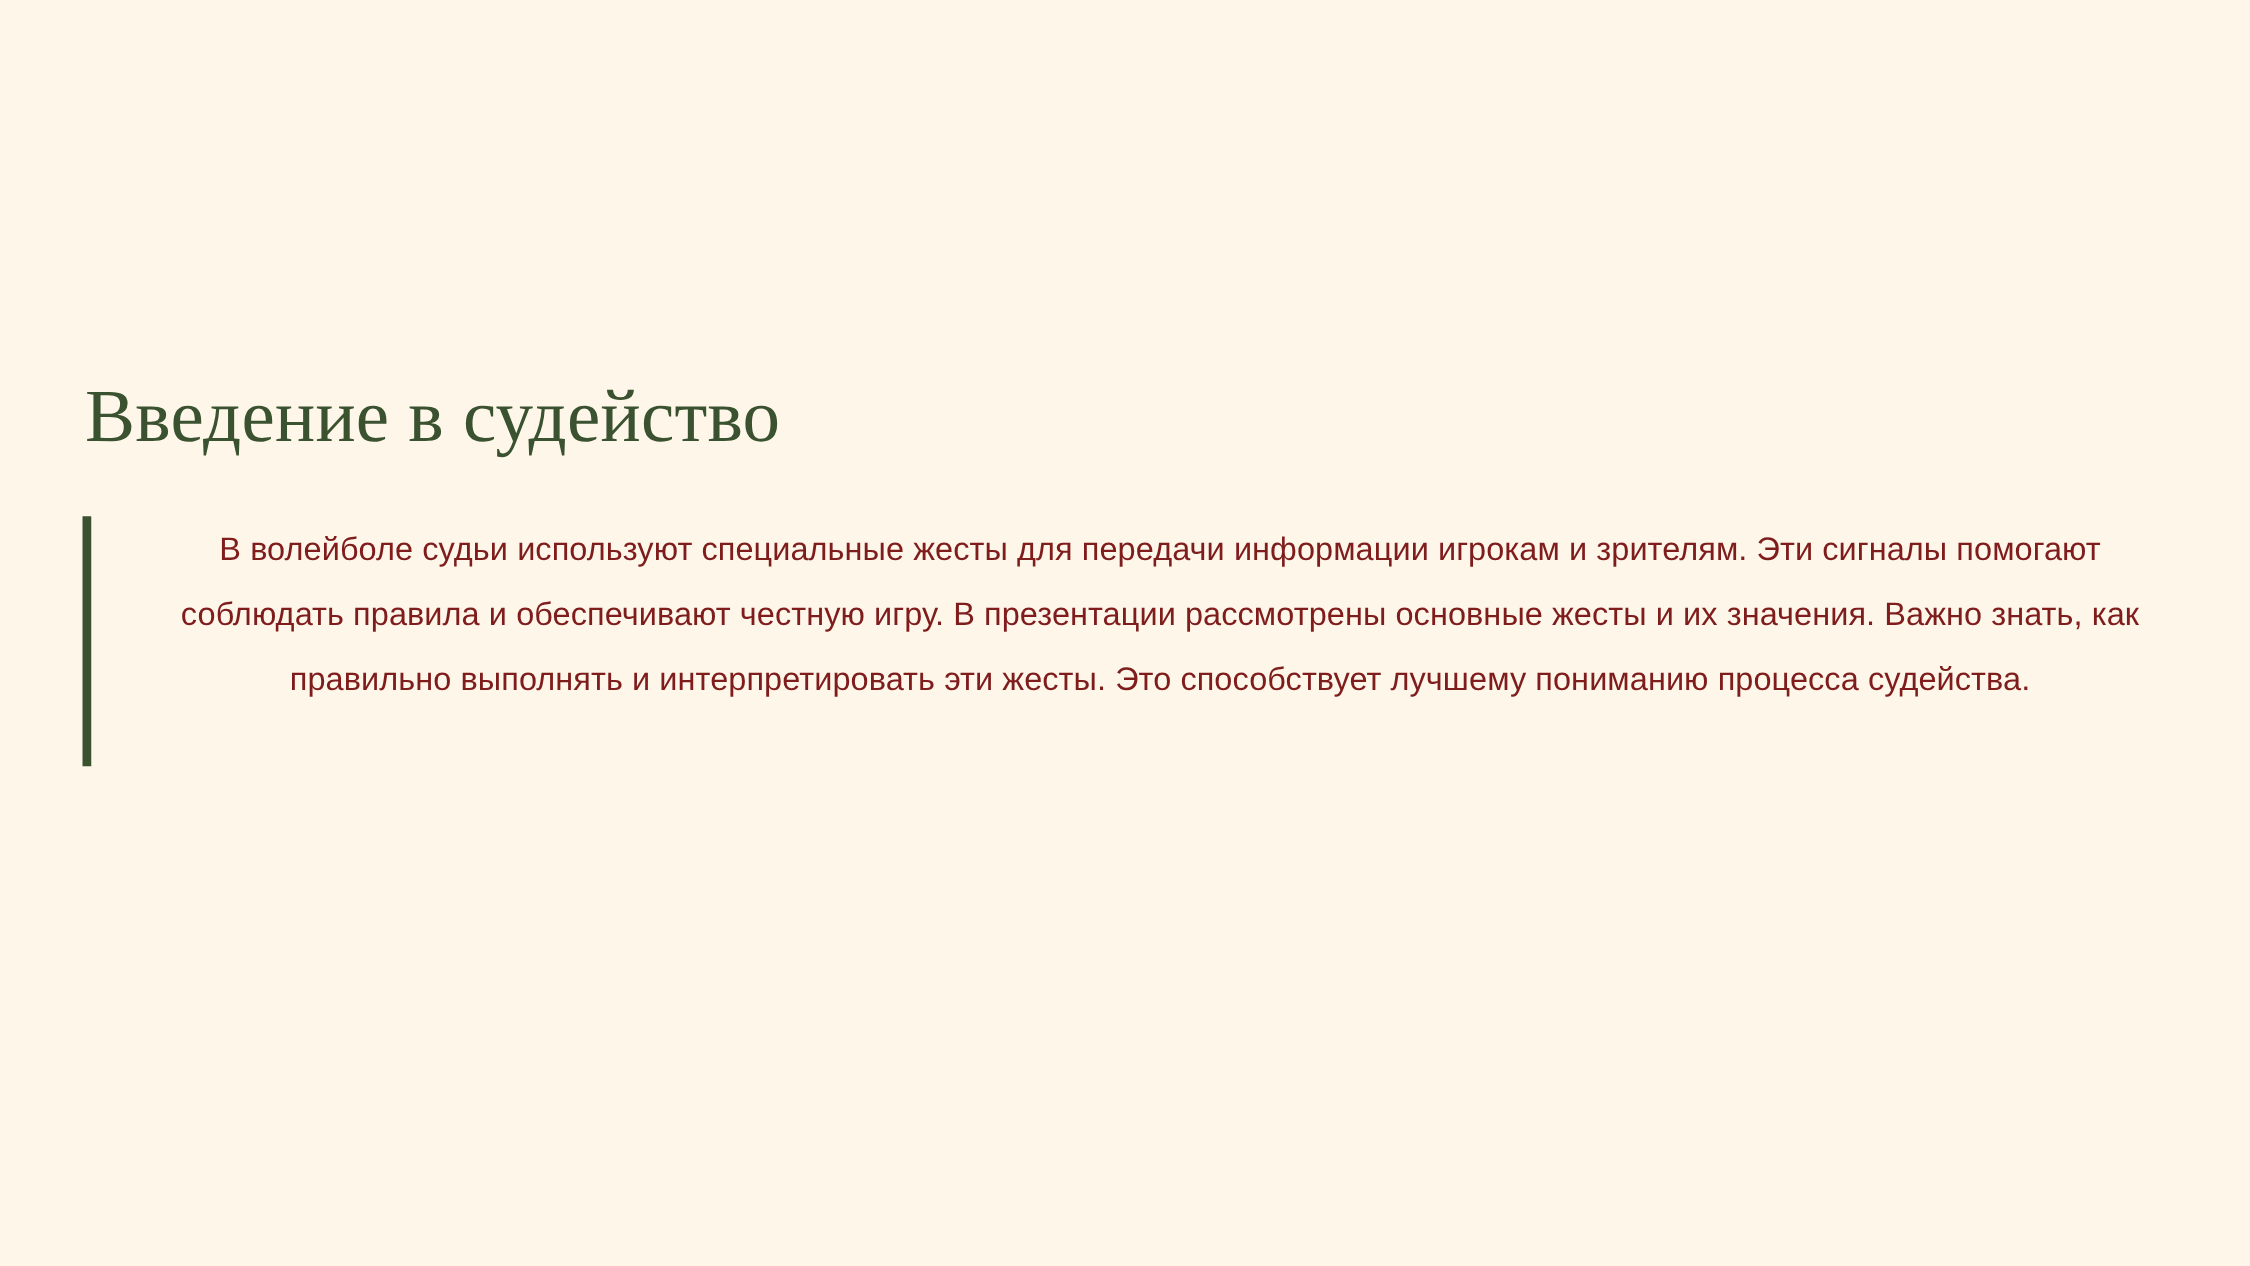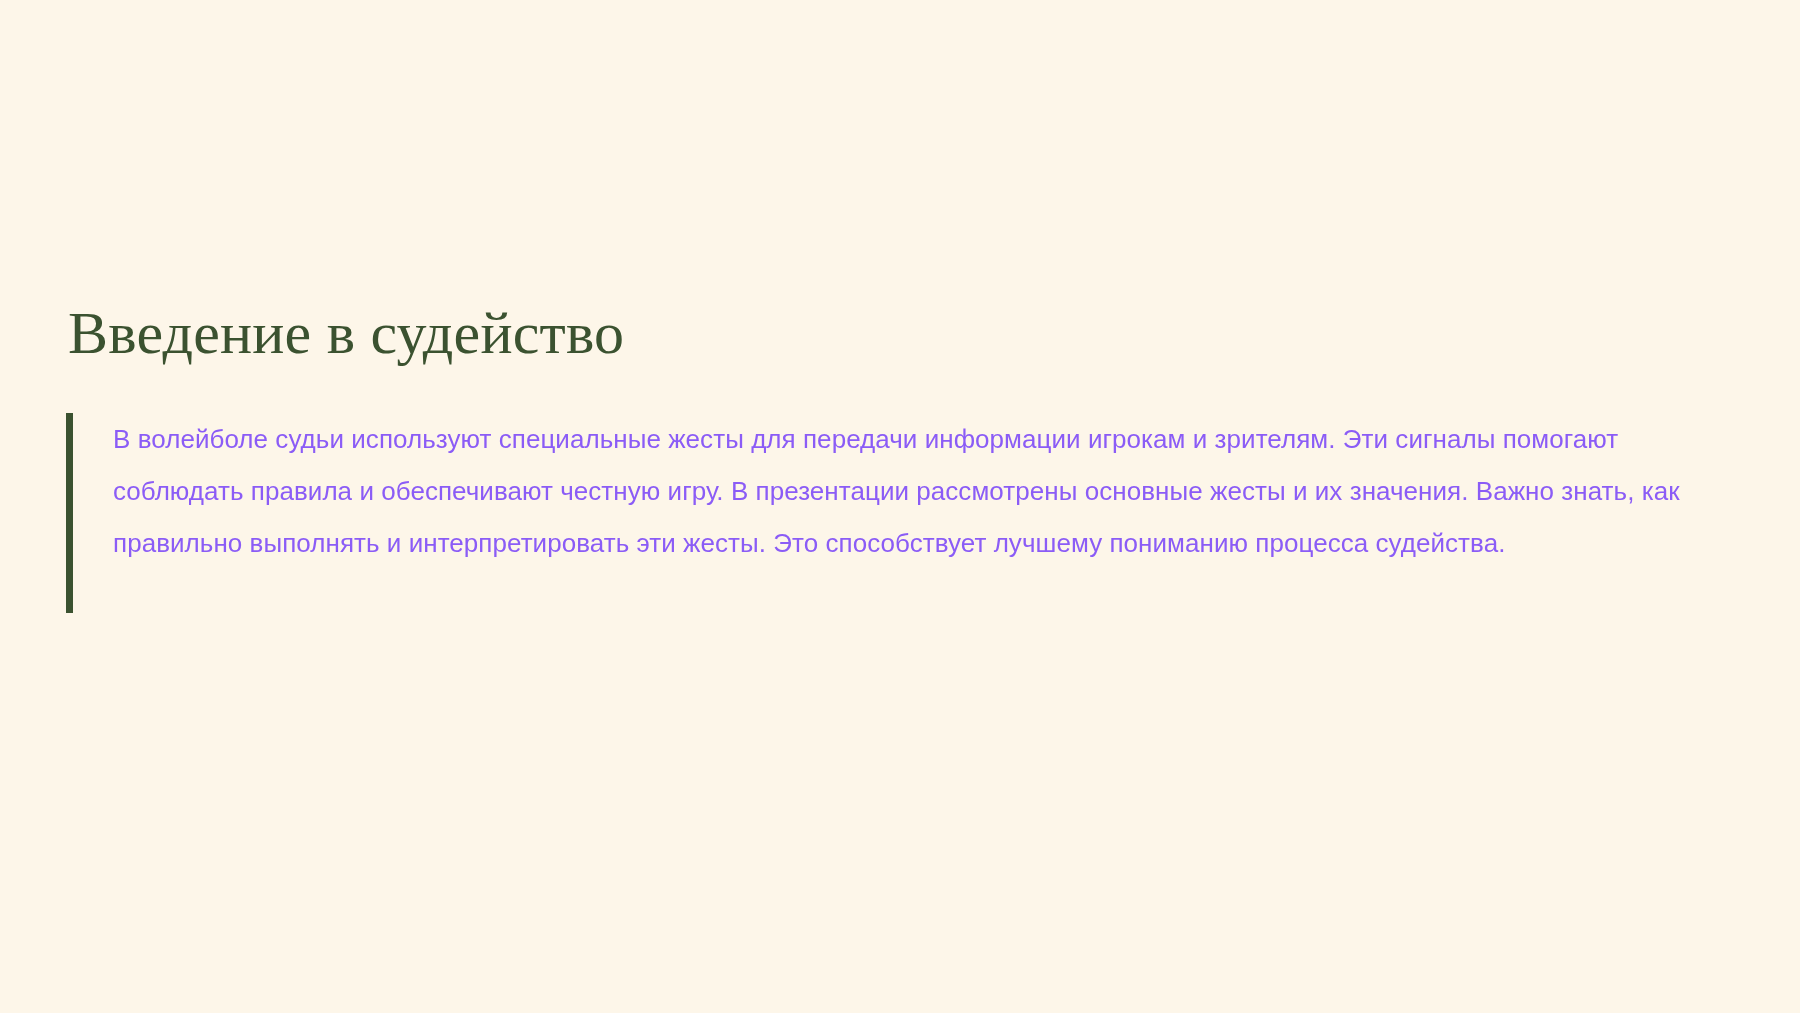--- a/index.html
+++ b/index.html
@@ -60,22 +60,22 @@
   }
 
   .body-text {
     margin: 0;
     padding: 0;
     width: 1630px;
     font-family: "Liberation Sans", sans-serif;
     font-size: 26px;
     line-height: 52px;
     font-weight: 400;
-    color: #8b5cf6;
-    text-align: left;
+    color: #7f1d1d;
+    text-align: center;
     letter-spacing: 0.05px;
   }
 </style>
 </head>
 <body>
 
 <div class="slide">
 
   <div class="content-area">
 

